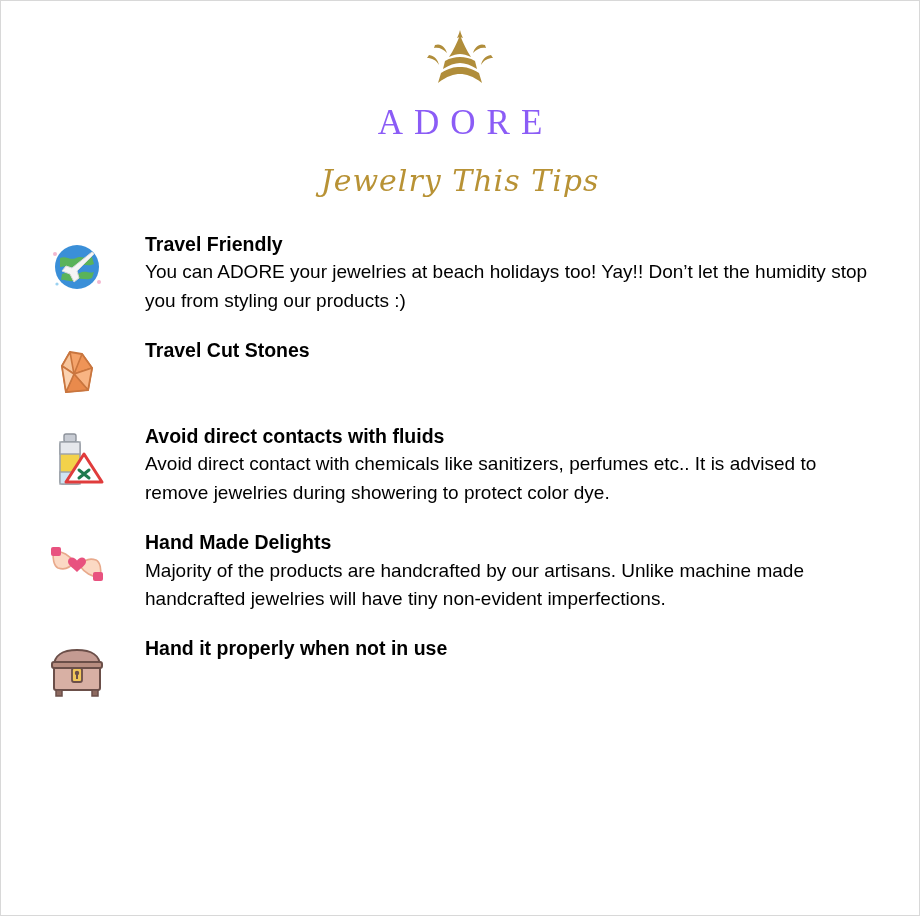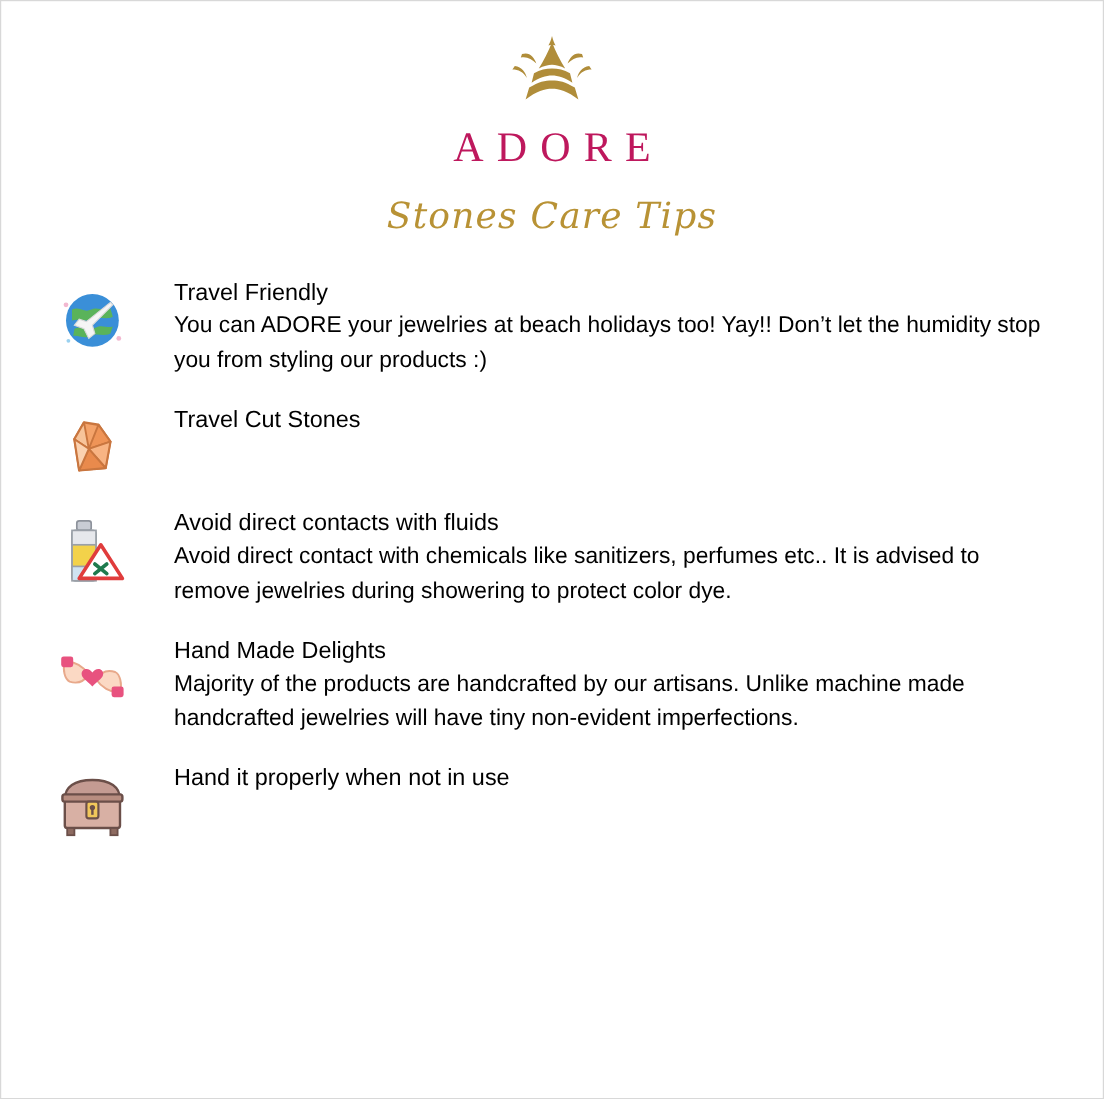--- a/index.html
+++ b/index.html
@@ -27,21 +27,21 @@
   .logo-mark {
     display: block;
     margin: 0 auto;
     width: 110px;
     height: 72px;
   }
   .brand-name {
     font-family: "Liberation Serif", serif;
     font-size: 35px;
     letter-spacing: 11px;
-    color: #be185d;
+    color: #8b5cf6;
     margin-top: 4px;
     padding-left: 11px;
     font-weight: 400;
   }
   .subtitle {
     font-family: "DejaVu Serif", serif;
     font-style: italic;
     font-size: 30px;
     color: #b89235;
     margin-top: 20px;
@@ -65,21 +65,21 @@
     justify-content: center;
     padding-top: 6px;
     box-sizing: border-box;
   }
   .tip-body {
     flex: 1 1 auto;
     padding-left: 30px;
   }
   .tip-title {
     font-size: 19.5px;
-    font-weight: normal;
+    font-weight: bold;
     line-height: 1.3;
     color: #000000;
   }
   .tip-text {
     font-size: 19px;
     line-height: 1.52;
     color: #000000;
     margin-top: 1px;
   }
 </style>
@@ -95,21 +95,21 @@
         <path d="M40 34 C45 31 50 30 55 30 C60 30 65 31 70 34 L72 42 C66 38 60 36 55 36 C50 36 44 38 38 42 Z"></path>
         <path d="M36 46 C44 41 49 40 55 40 C61 40 66 41 74 46 L77 56 C68 49 61 47 55 47 C49 47 42 49 33 56 Z"></path>
         <path d="M30 18 C36 16 40 20 42 26 C38 22 34 20 29 21 Z"></path>
         <path d="M80 18 C74 16 70 20 68 26 C72 22 76 20 81 21 Z"></path>
         <path d="M24 28 C30 29 33 33 34 38 C31 33 27 31 22 31 Z"></path>
         <path d="M86 28 C80 29 77 33 76 38 C79 33 83 31 88 31 Z"></path>
         <path d="M55 3 C56 7 57 9 58 11 C56 10 54 10 52 11 C53 9 54 7 55 3 Z"></path>
       </g>
     </svg>
     <div class="brand-name">ADORE</div>
-    <div class="subtitle">Stones Care Tips</div>
+    <div class="subtitle">Jewelry This Tips</div>
   </div>
 
   <div class="tips">
 
     <div class="tip">
       <div class="tip-icon">
         <svg width="58" height="58" viewBox="0 0 58 58">
           <circle cx="29" cy="29" r="22" fill="#3a8fd8"></circle>
           <path d="M12 20 C18 17 22 23 28 20 C33 17 38 22 44 19 L46 26 C40 29 35 25 30 28 C24 31 18 27 12 29 Z" fill="#5ab35a"></path>
           <path d="M14 36 C20 33 26 38 32 35 C37 32 42 36 46 34 L44 40 C38 43 33 39 28 42 C22 45 17 41 13 42 Z" fill="#5ab35a"></path>

